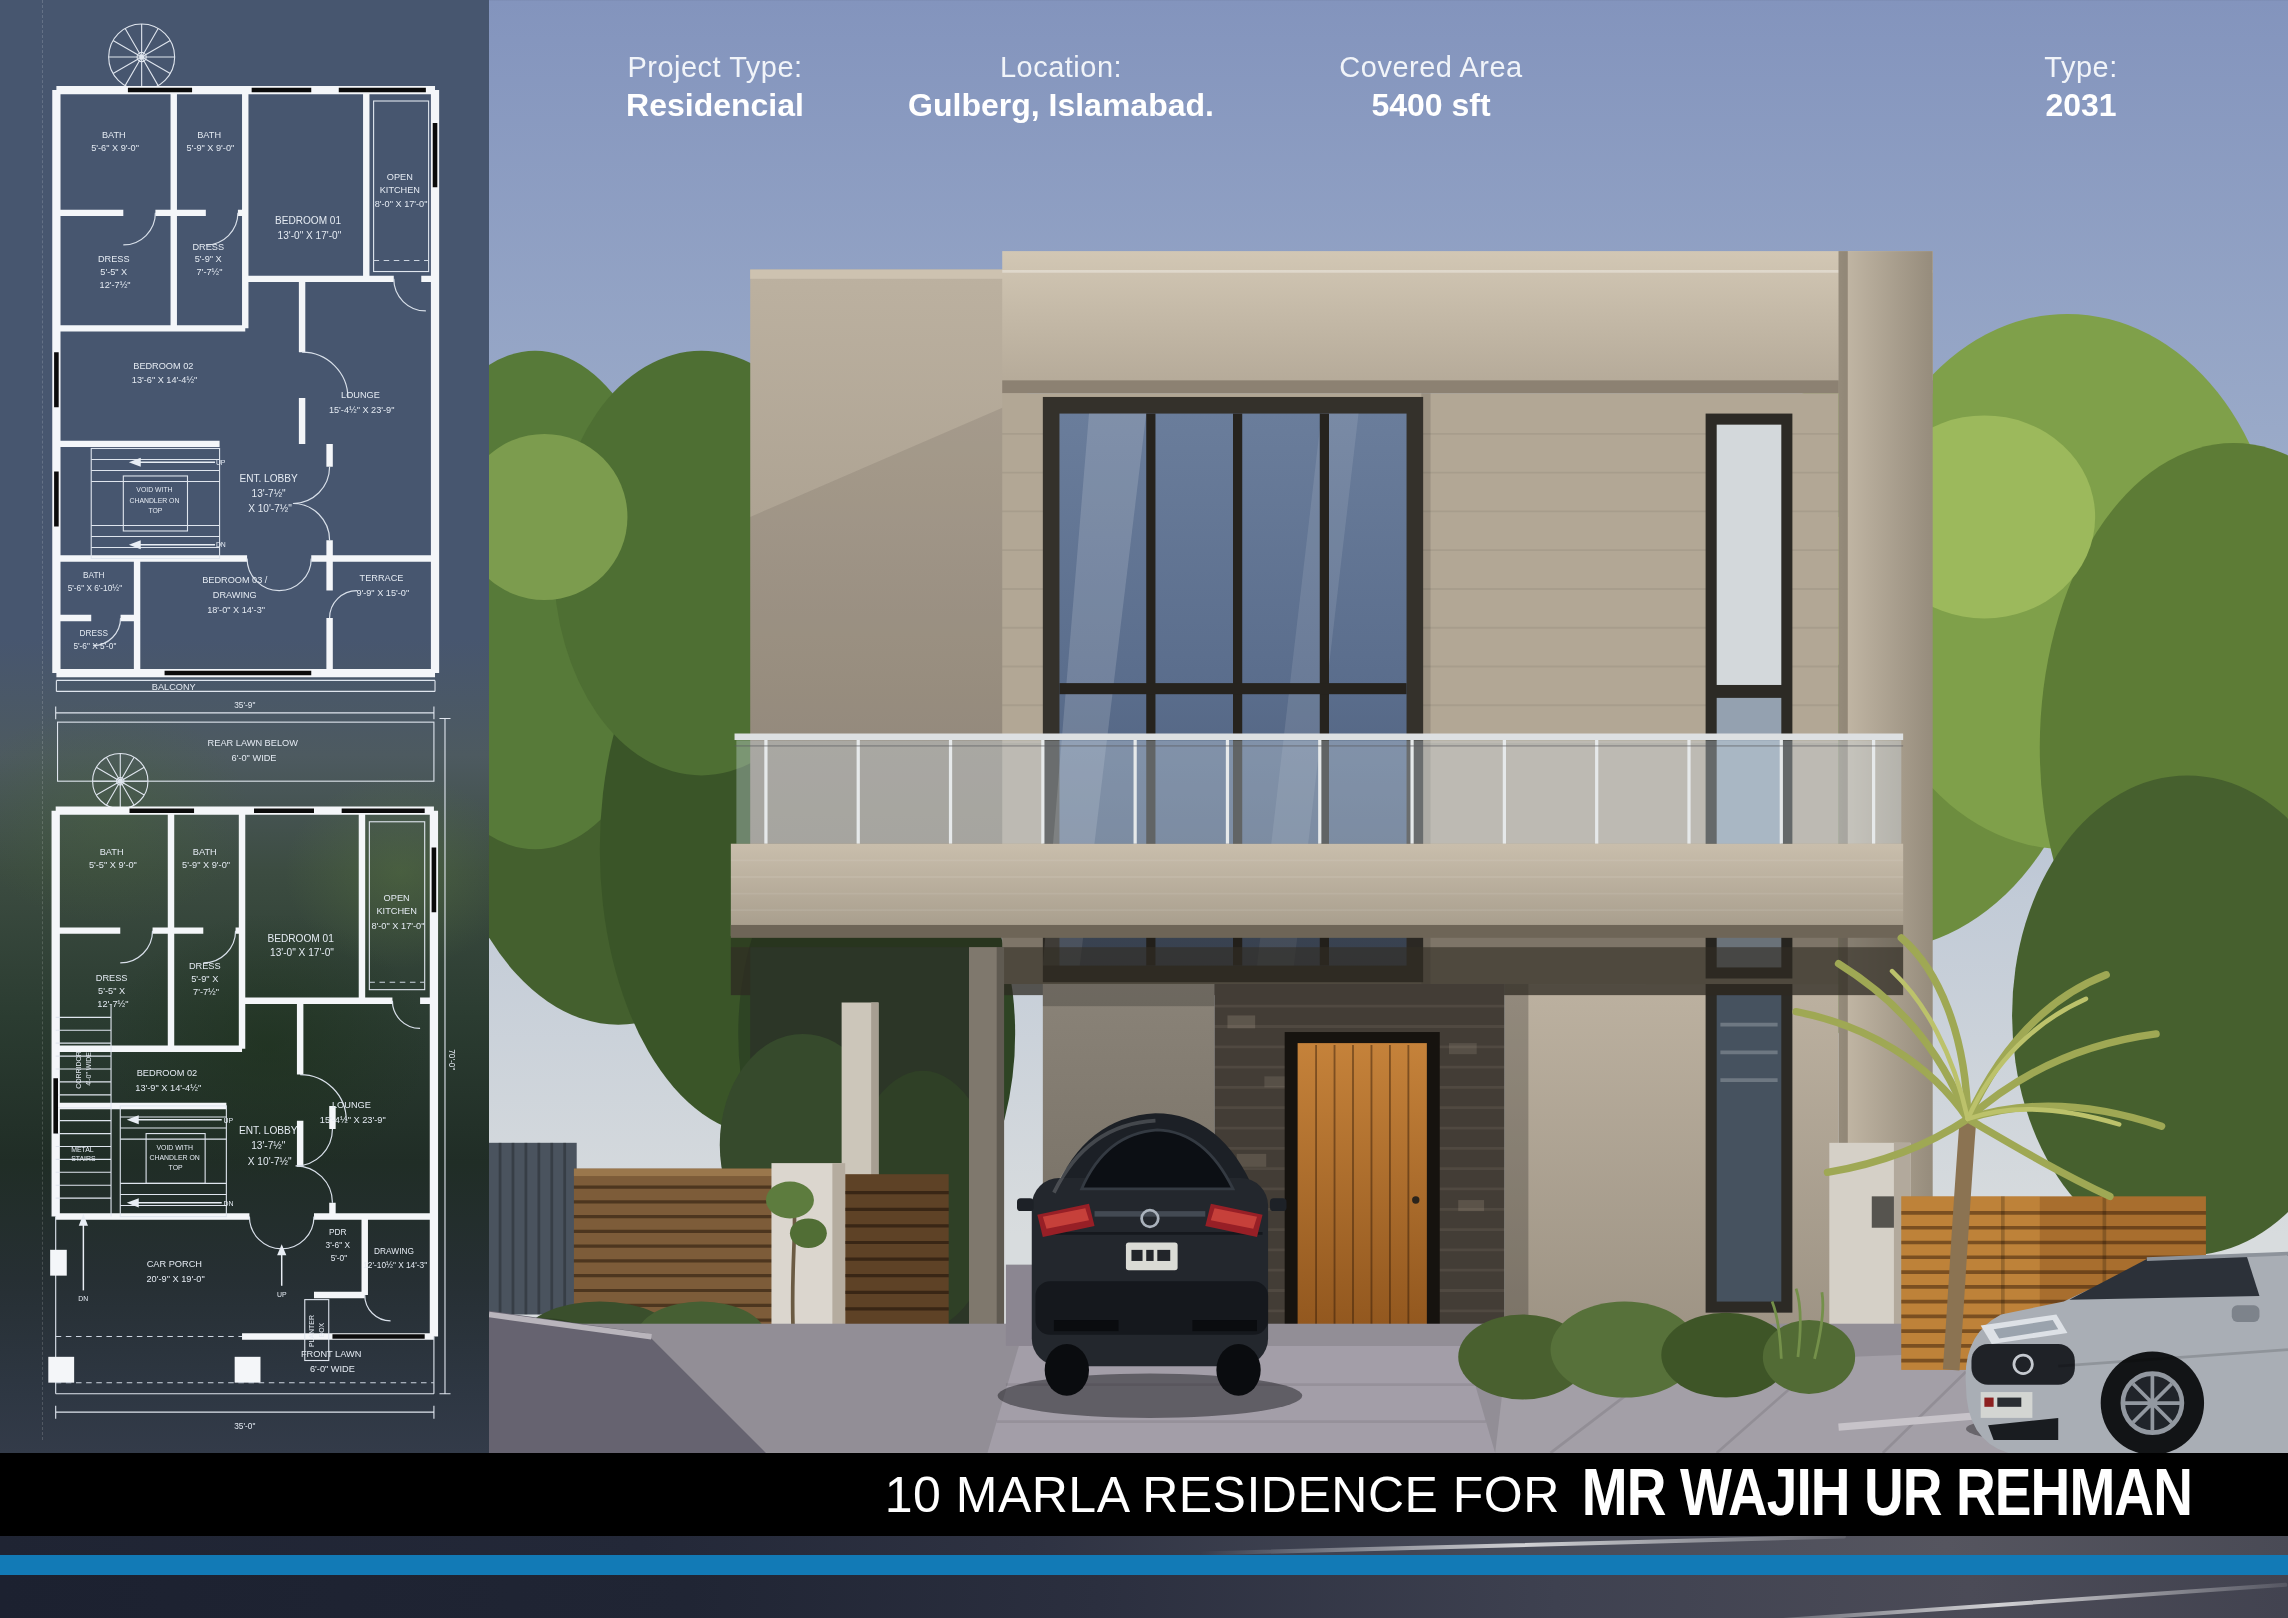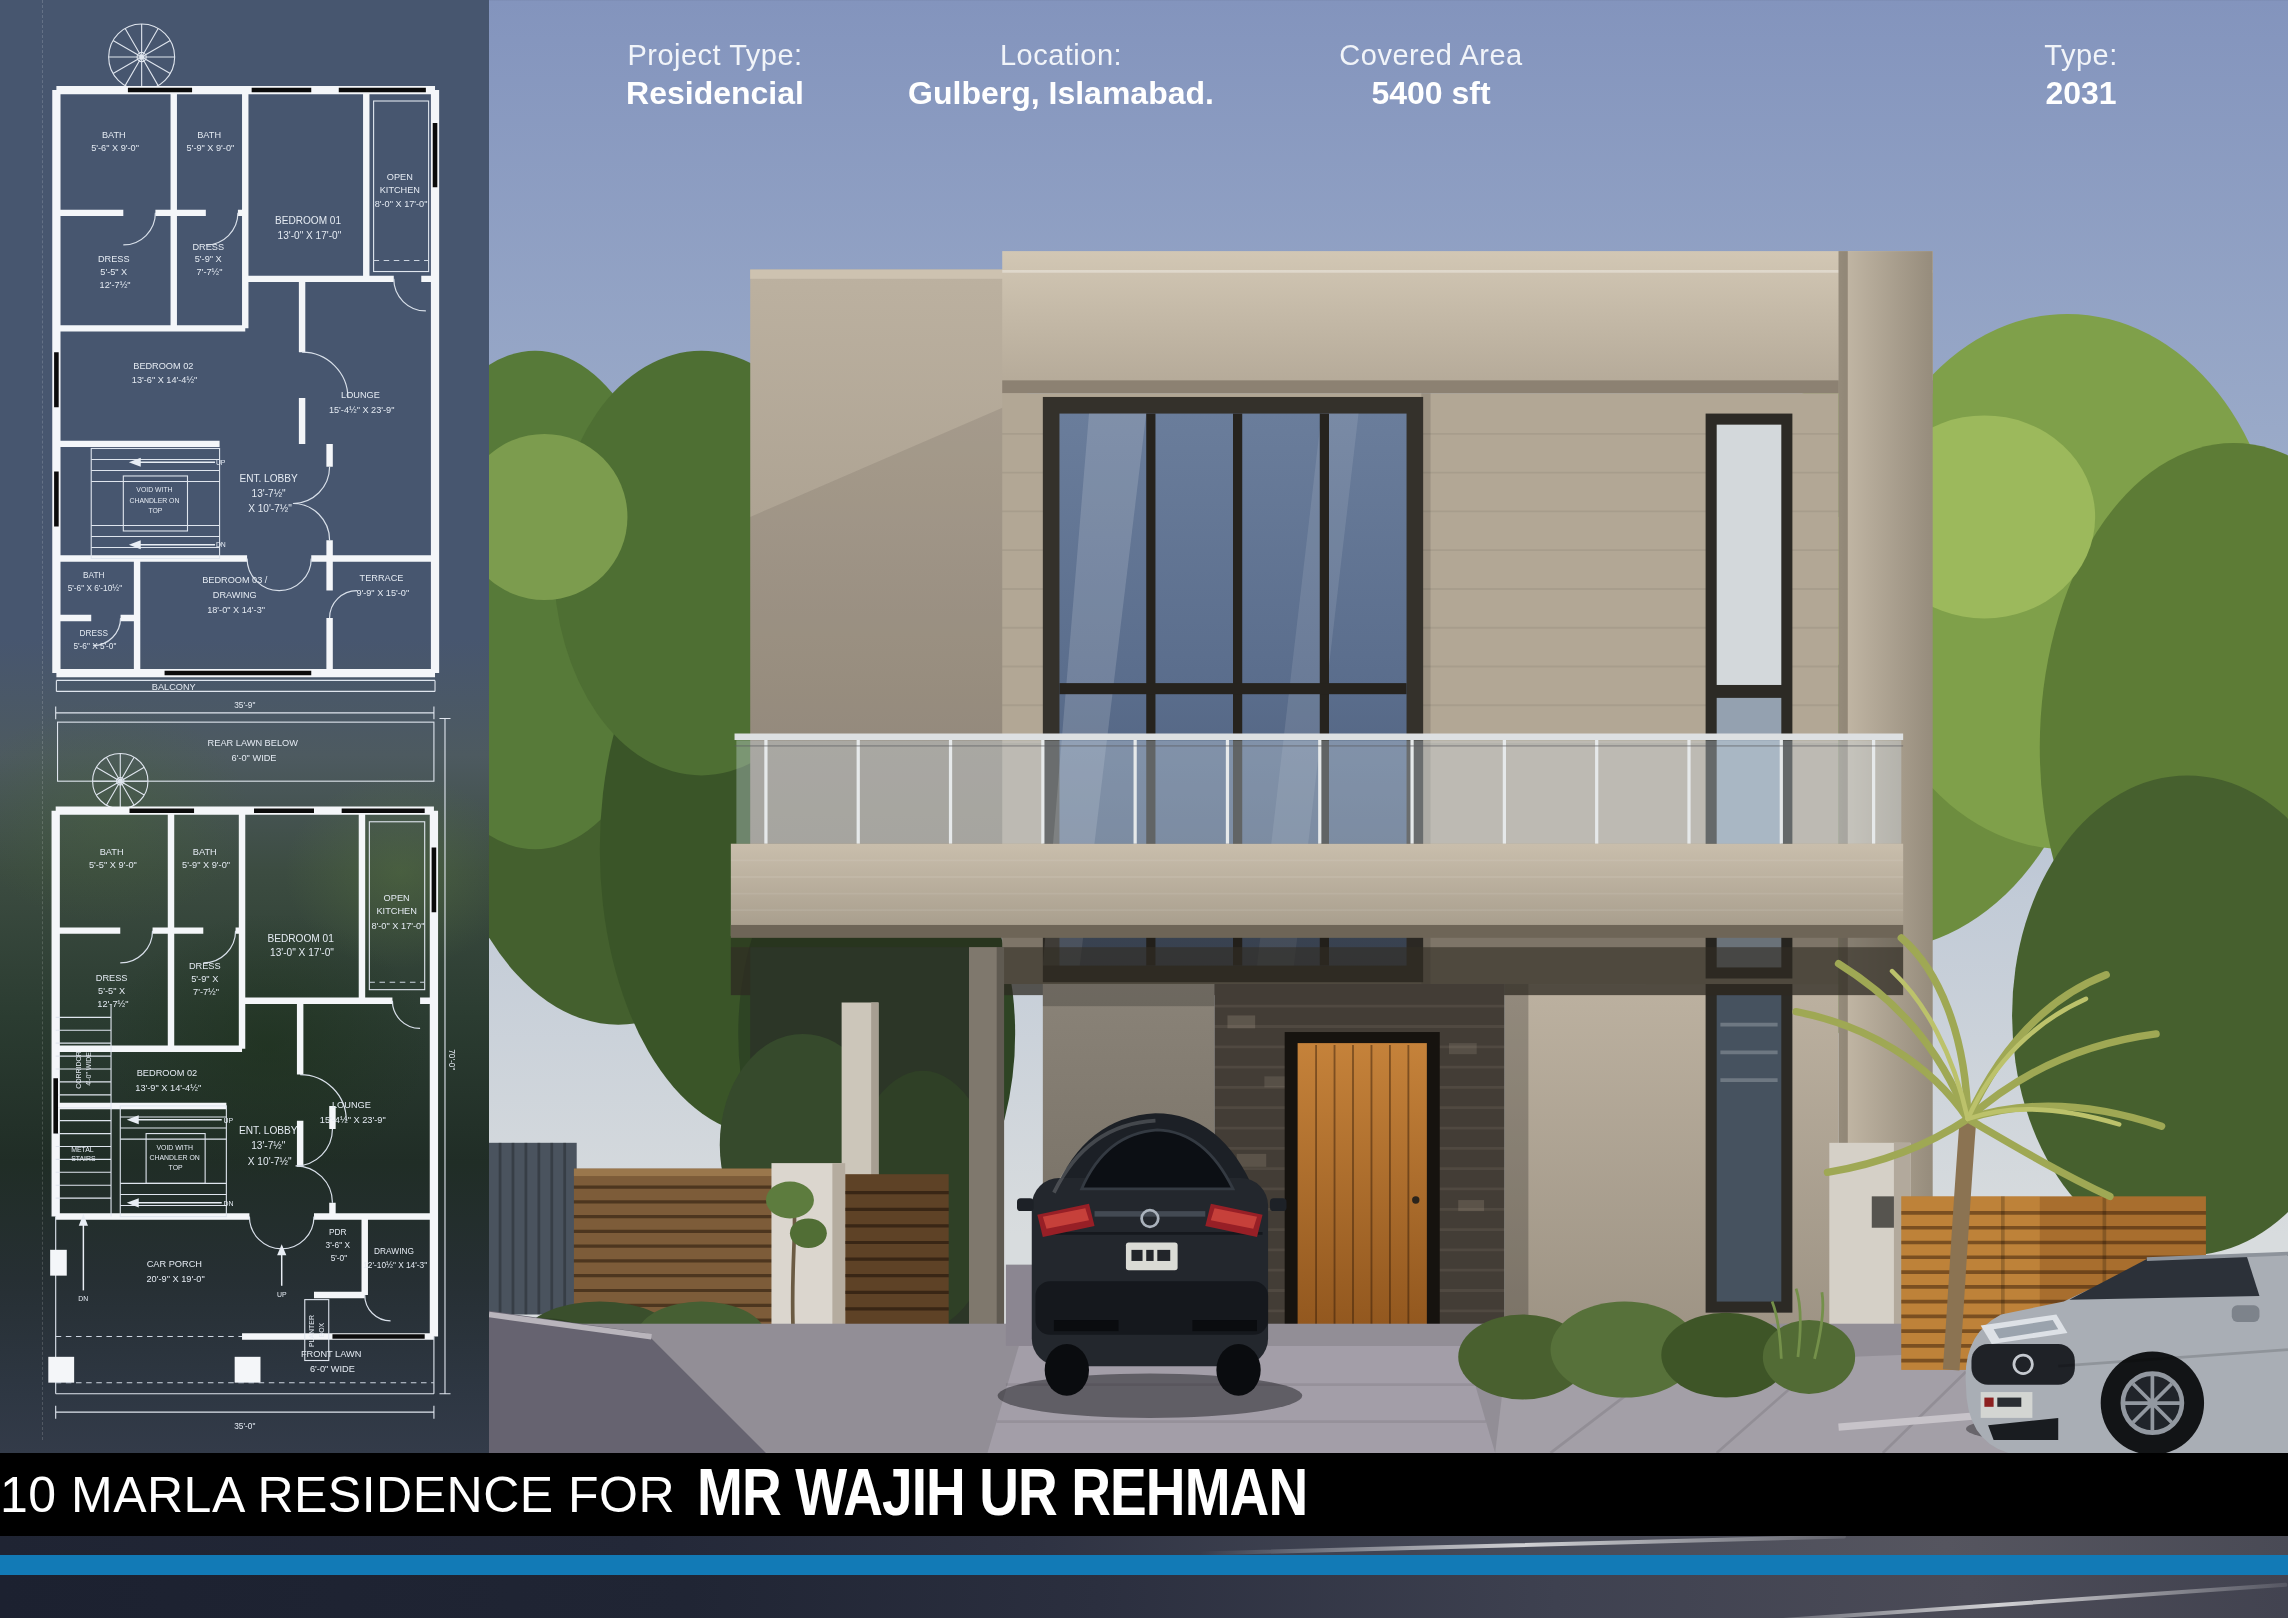--- a/index.html
+++ b/index.html
@@ -4,21 +4,21 @@
 <style>
   html,body{margin:0;padding:0;}
   body{
     width:2289px;height:1619px;position:relative;overflow:hidden;
     background:#000;font-family:"Liberation Sans",sans-serif;
   }
   .photo{position:absolute;left:489px;top:0;width:1800px;height:1453px;}
   .photo svg{display:block;width:1800px;height:1453px;}
 
   
-  .header-overlay{position:absolute;left:0;top:0;width:1834px;height:129px;z-index:6;padding-left:31px;}
+  .header-overlay{position:absolute;left:0;top:12px;width:1834px;height:129px;z-index:6;padding-left:31px;}
   .hcol{position:absolute;top:39px;transform:translateX(-50%);text-align:center;color:#fff;white-space:nowrap;}
   .hcol .lbl{font-size:29px;font-weight:400;color:#f1f4f9;letter-spacing:0.5px;}
   .hcol .val{font-size:32px;font-weight:700;margin-top:3px;color:#ffffff;}
 
   
   .sidebar{
     position:absolute;left:0;top:0;width:489px;height:1453px;z-index:5;
     background:
       radial-gradient(166px 138px at 82% 60%, rgba(92,122,62,.40), transparent 70%),
       radial-gradient(203px 157px at 22% 56%, rgba(72,102,52,.35), transparent 70%),
@@ -39,21 +39,21 @@
   .sq{fill:#f4f6f9;}
   .pl{font-size:10px;}
   .pm{font-size:11px;}
   .ps{font-size:9px;}
   .pt{font-size:7.5px;}
   .pd{font-size:9px;}
 
   
   .title-bar{
     position:absolute;left:0;top:1453px;width:2289px;height:83px;z-index:7;
-    display:flex;align-items:center;justify-content:flex-start;padding-right:97px;box-sizing:border-box;
+    display:flex;align-items:center;justify-content:flex-end;padding-right:97px;box-sizing:border-box;
     background:#000;color:#fff;
   }
   .title-regular{font-size:50px;font-weight:400;letter-spacing:0.5px;}
   .title-bold{font-size:55px;font-weight:700;letter-spacing:-0.9px;margin-left:22px;display:inline-block;transform:scaleY(1.22);transform-origin:center 72%;}
   .strip{position:absolute;left:0;width:2289px;overflow:hidden;}
   .strip-photo1{top:1536px;height:19.4px;background:linear-gradient(90deg,#1f2433 0%,#232838 28%,#2e3242 45%,#474a58 65%,#55555f 85%,#494a55 100%);}
   .strip-photo2{top:1575px;height:43px;background:linear-gradient(90deg,#1c2130 0%,#202534 30%,#2b2f3f 48%,#3e4150 68%,#4b4b57 86%,#424350 100%);}
   .bar-blue{position:absolute;left:0;top:1555px;width:2289px;height:20px;background:#127AB6;z-index:7;}
   .lane{position:absolute;background:linear-gradient(90deg,rgba(255,255,255,0),rgba(255,255,255,.75),rgba(255,255,255,.1));height:3.7px;border-radius:1.8px;}
 </style>

